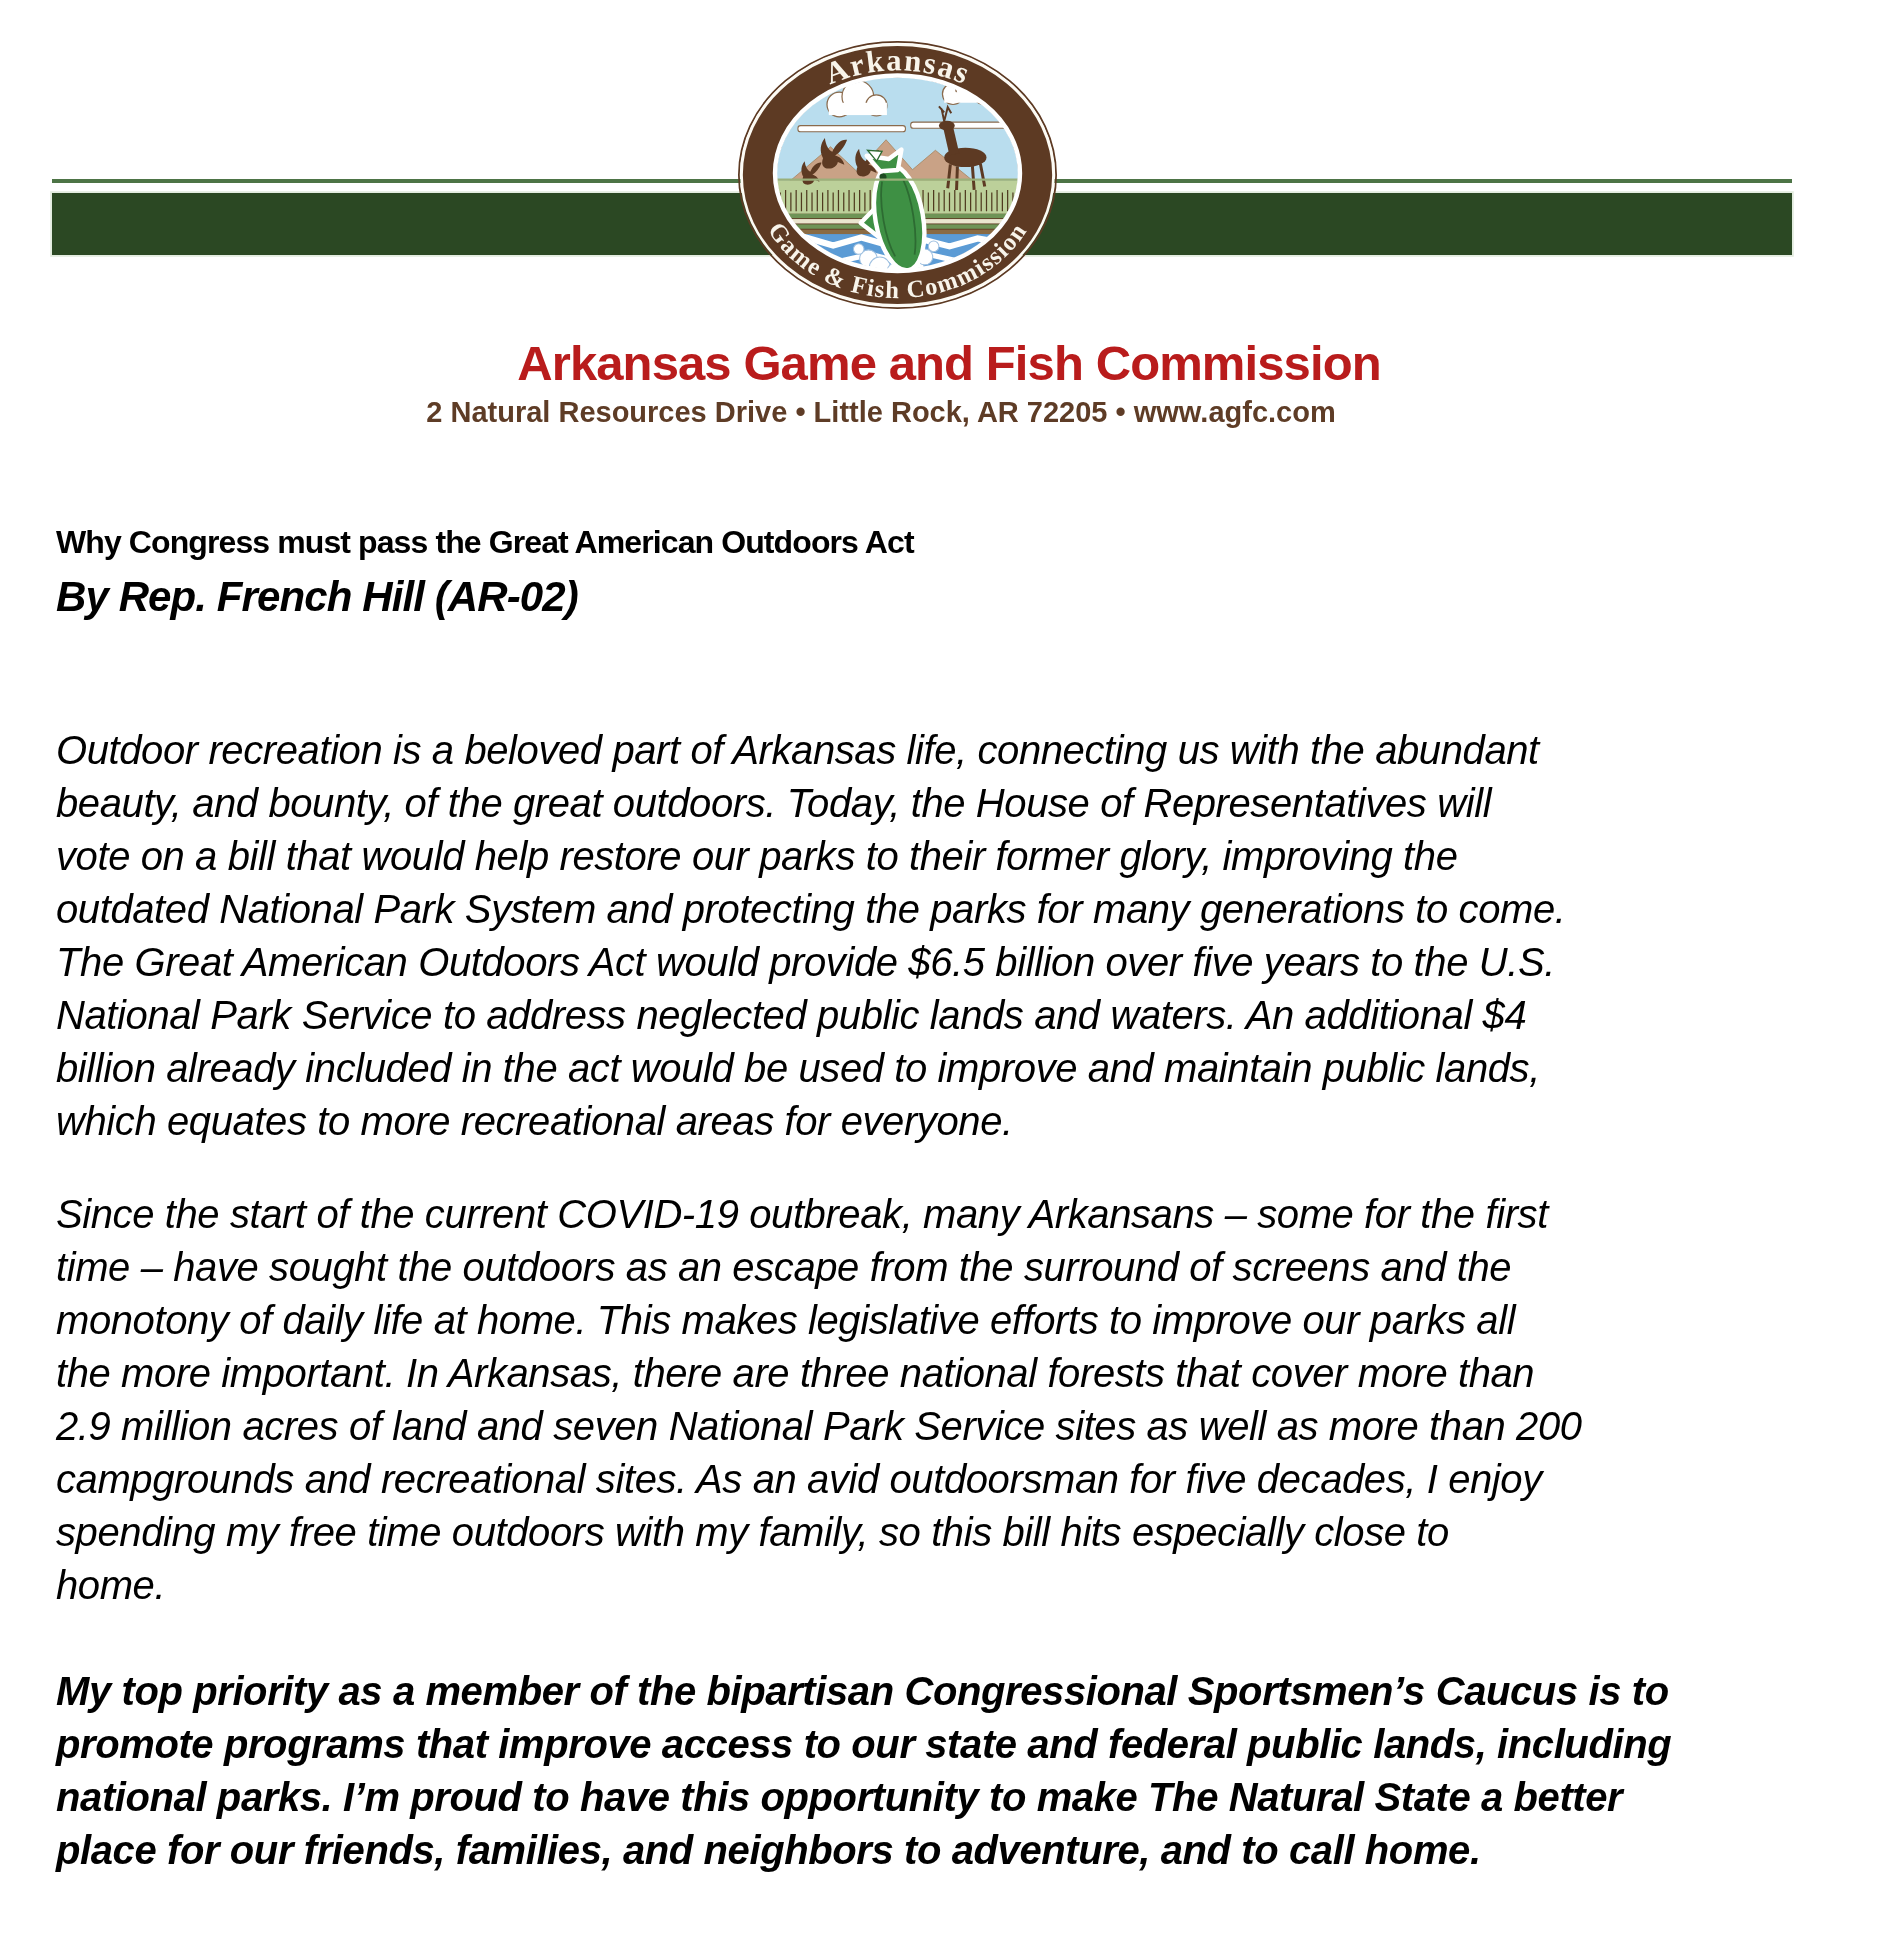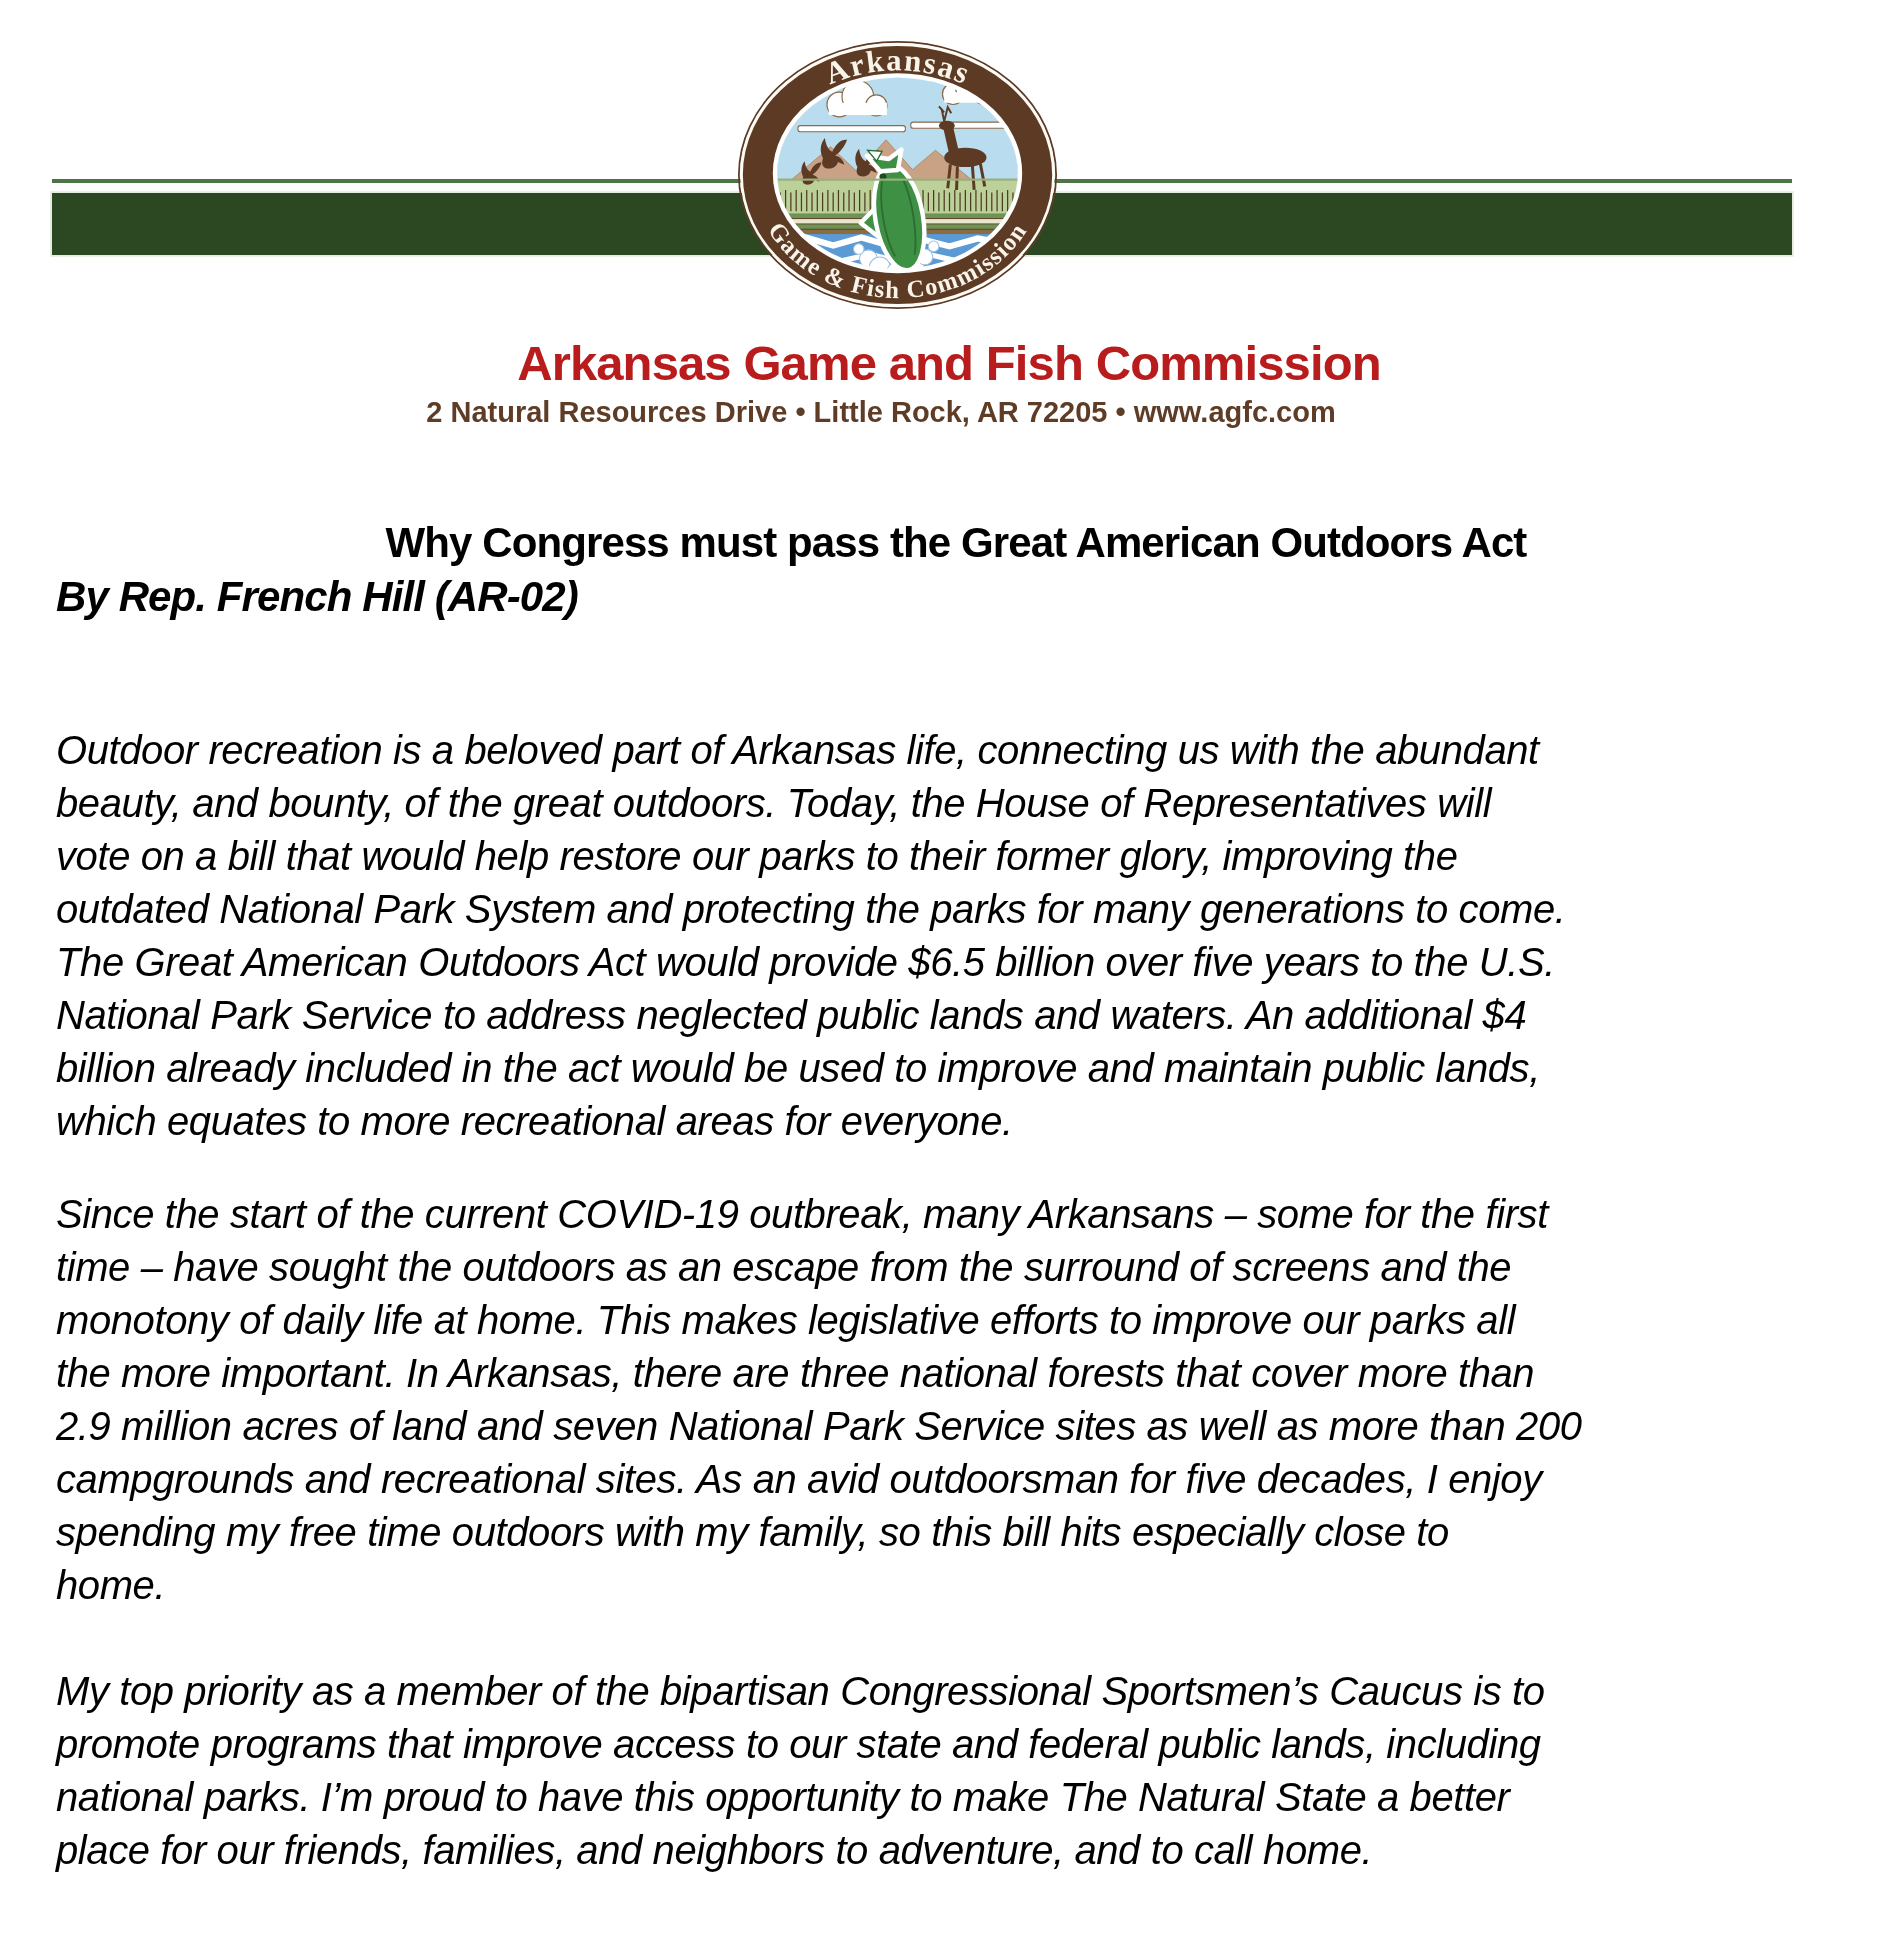--- a/index.html
+++ b/index.html
@@ -12,27 +12,27 @@
   .logo-wrap{position:absolute;left:738px;top:41px;width:319px;height:268px;}
   .org-name{
     position:absolute;left:0;top:337px;width:1898px;text-align:center;
     font-size:49px;font-weight:bold;color:#b91c1c;letter-spacing:-0.9px;line-height:53px;
   }
   .address-line{
     position:absolute;left:0;top:395px;width:1762px;text-align:center;
     font-size:29px;font-weight:bold;color:#5e3c26;letter-spacing:0;line-height:34px;
   }
   .article{position:absolute;left:56px;top:516px;width:1800px;}
-  .article-title{font-size:42px;font-weight:bold;line-height:53px;letter-spacing:-0.9px;white-space:nowrap;text-align:center;}
+  .article-title{font-size:32px;font-weight:bold;line-height:53px;letter-spacing:-0.9px;white-space:nowrap;}
   .article-byline{font-size:42px;font-weight:bold;font-style:italic;line-height:55px;letter-spacing:-0.9px;white-space:nowrap;}
   .para{font-style:italic;font-size:40px;line-height:53px;letter-spacing:-0.4px;}
   .para .text-line{white-space:nowrap;}
   .p1{margin-top:100px;}
   .p2{margin-top:40px;}
-  .p3{margin-top:53px;}
+  .p3{margin-top:53px;font-weight:bold;}
 </style>
 </head>
 <body>
 
 <div class="band-thin"></div>
 <div class="band-bar"></div>
 
 <div class="logo-wrap">
   <svg width="319" height="268" viewBox="0 0 362 304">
     <defs>

